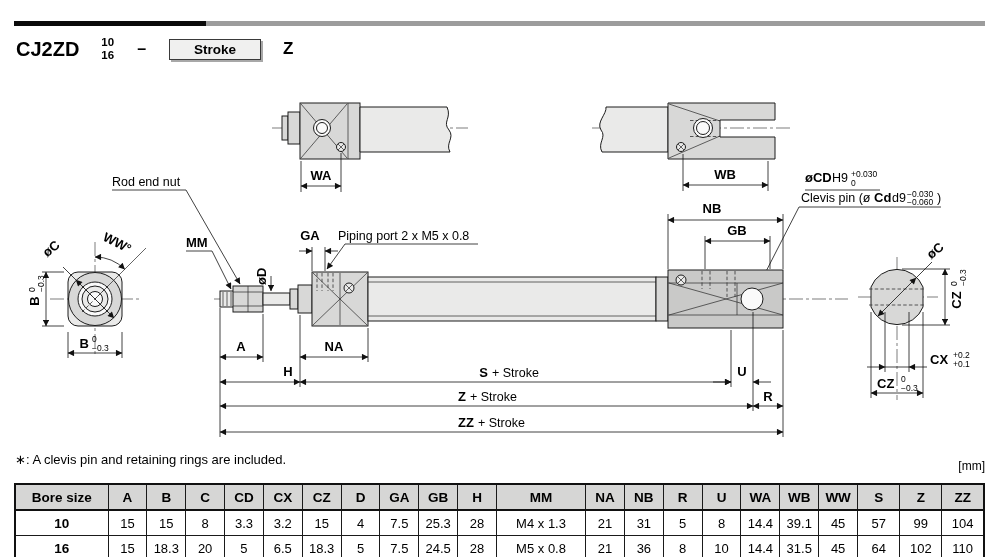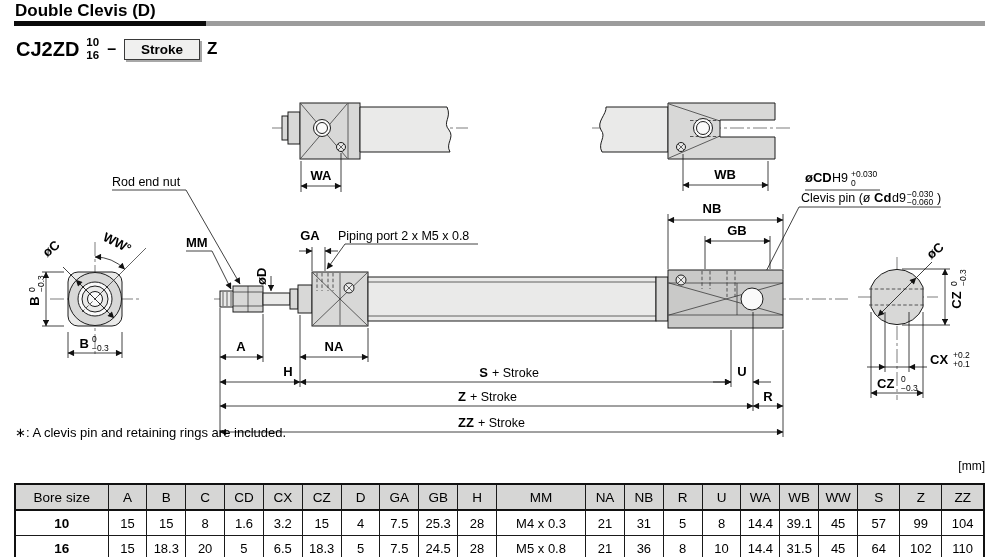--- a/index.html
+++ b/index.html
@@ -3,62 +3,61 @@
 <meta charset="utf-8">
 <style>
   html,body{margin:0;padding:0;background:#fff;}
   #page{position:relative;width:993px;height:557px;background:#fff;overflow:hidden;
         font-family:"Liberation Sans",sans-serif;color:#000;}
   .abs{position:absolute;}
   
   #title{left:15px;top:1px;font-size:17px;font-weight:bold;}
   #rule-black{left:14px;top:21px;width:192px;height:5px;background:#0a0a0a;}
   #rule-gray{left:206px;top:21px;width:779px;height:5px;background:#9c9c9c;}
-  #model{left:16px;top:34px;display:flex;align-items:center;gap:7px;height:30px;}
+  #model{left:16px;top:34px;display:flex;align-items:center;gap:22px;height:30px;}
   #model .series{font-size:20px;font-weight:bold;letter-spacing:0;}
   #model .frac{display:inline-flex;flex-direction:column;align-items:center;font-size:11.5px;
                font-weight:bold;line-height:1.12;}
   #model .dash{font-size:16px;font-weight:bold;margin:0 1px;}
   #model .stroke-box{font-size:13.5px;font-weight:bold;border:1px solid #3a3a3a;background:#f0f0ef;
-                     padding:2px 16px;box-shadow:2px 2px 0 #a8a8a8;text-align:right;}
+                     padding:2px 24px;box-shadow:2px 2px 0 #a8a8a8;text-align:right;}
   #model .suffix{font-size:17px;font-weight:bold;}
   
-  #note{left:15px;top:425px;font-size:13px;}
+  #note{left:15px;top:452px;font-size:13px;}
   #unit{right:8px;top:459px;font-size:12px;}
   
   #drw{left:0;top:0;}
   .ol{stroke:#1c1c1c;stroke-width:1;fill:none;}
   .f-light{fill:#eaeae9;}
   .f-mid{fill:#d8d8d7;}
   .f-dark{fill:#c9c9c8;}
   .f-white{fill:#fafafa;}
   .thin{stroke:#333;stroke-width:0.75;fill:none;}
   .dim{stroke:#111;stroke-width:0.8;fill:none;}
   .cl{stroke:#454545;stroke-width:0.7;stroke-dasharray:14 3 3 3;fill:none;}
   .hid{stroke:#333;stroke-width:0.8;stroke-dasharray:3.5 2.2;fill:none;}
   text{fill:#000;font-family:"Liberation Sans",sans-serif;}
   .lb{font-size:13px;font-weight:bold;}
   .lr{font-size:12.5px;}
   .ts{font-size:8.5px;}
   
   #dim-table{left:14px;top:483px;width:971px;border-collapse:collapse;table-layout:fixed;}
   #dim-table th,#dim-table td{border:1px solid #1a1a1a;text-align:center;padding:2px 2px;
         font-size:13px;height:20px;overflow:hidden;white-space:nowrap;}
-  #dim-table thead th{background:#d6d6d5;font-weight:normal;font-size:13.5px;border-bottom:2px solid #111;}
+  #dim-table thead th{background:#d6d6d5;font-weight:bold;font-size:13.5px;border-bottom:2px solid #111;}
   #dim-table td:first-child{font-weight:bold;font-size:13.5px;}
   #dim-table{border:2px solid #111;}
   #dim-table col.c-bore{width:9.6%;} #dim-table col.c-mm{width:9.2%;}
   #dim-table col.c-wide{width:4.35%;}
 </style>
 </head>
 <body>
 
 <div id="page">
 
-  <div class="abs" id="title">Double Clevis (D)</div>
   <div class="abs" id="rule-black"></div>
   <div class="abs" id="rule-gray"></div>
 
   <div class="abs" id="model">
     <span class="series">CJ2ZD</span>
     <span class="frac">
       <span>10</span>
       <span>16</span>
     </span>
     <span class="dash">–</span>
@@ -385,28 +384,28 @@
         <th>Z</th>
         <th>ZZ</th>
       </tr>
     </thead>
     <tbody>
       <tr>
         <td>10</td>
         <td>15</td>
         <td>15</td>
         <td>8</td>
-        <td>1.6</td>
+        <td>3.3</td>
         <td>3.2</td>
         <td>15</td>
         <td>4</td>
         <td>7.5</td>
         <td>25.3</td>
         <td>28</td>
-        <td>M4 x 0.3</td>
+        <td>M4 x 1.3</td>
         <td>21</td>
         <td>31</td>
         <td>5</td>
         <td>8</td>
         <td>14.4</td>
         <td>39.1</td>
         <td>45</td>
         <td>57</td>
         <td>99</td>
         <td>104</td>

